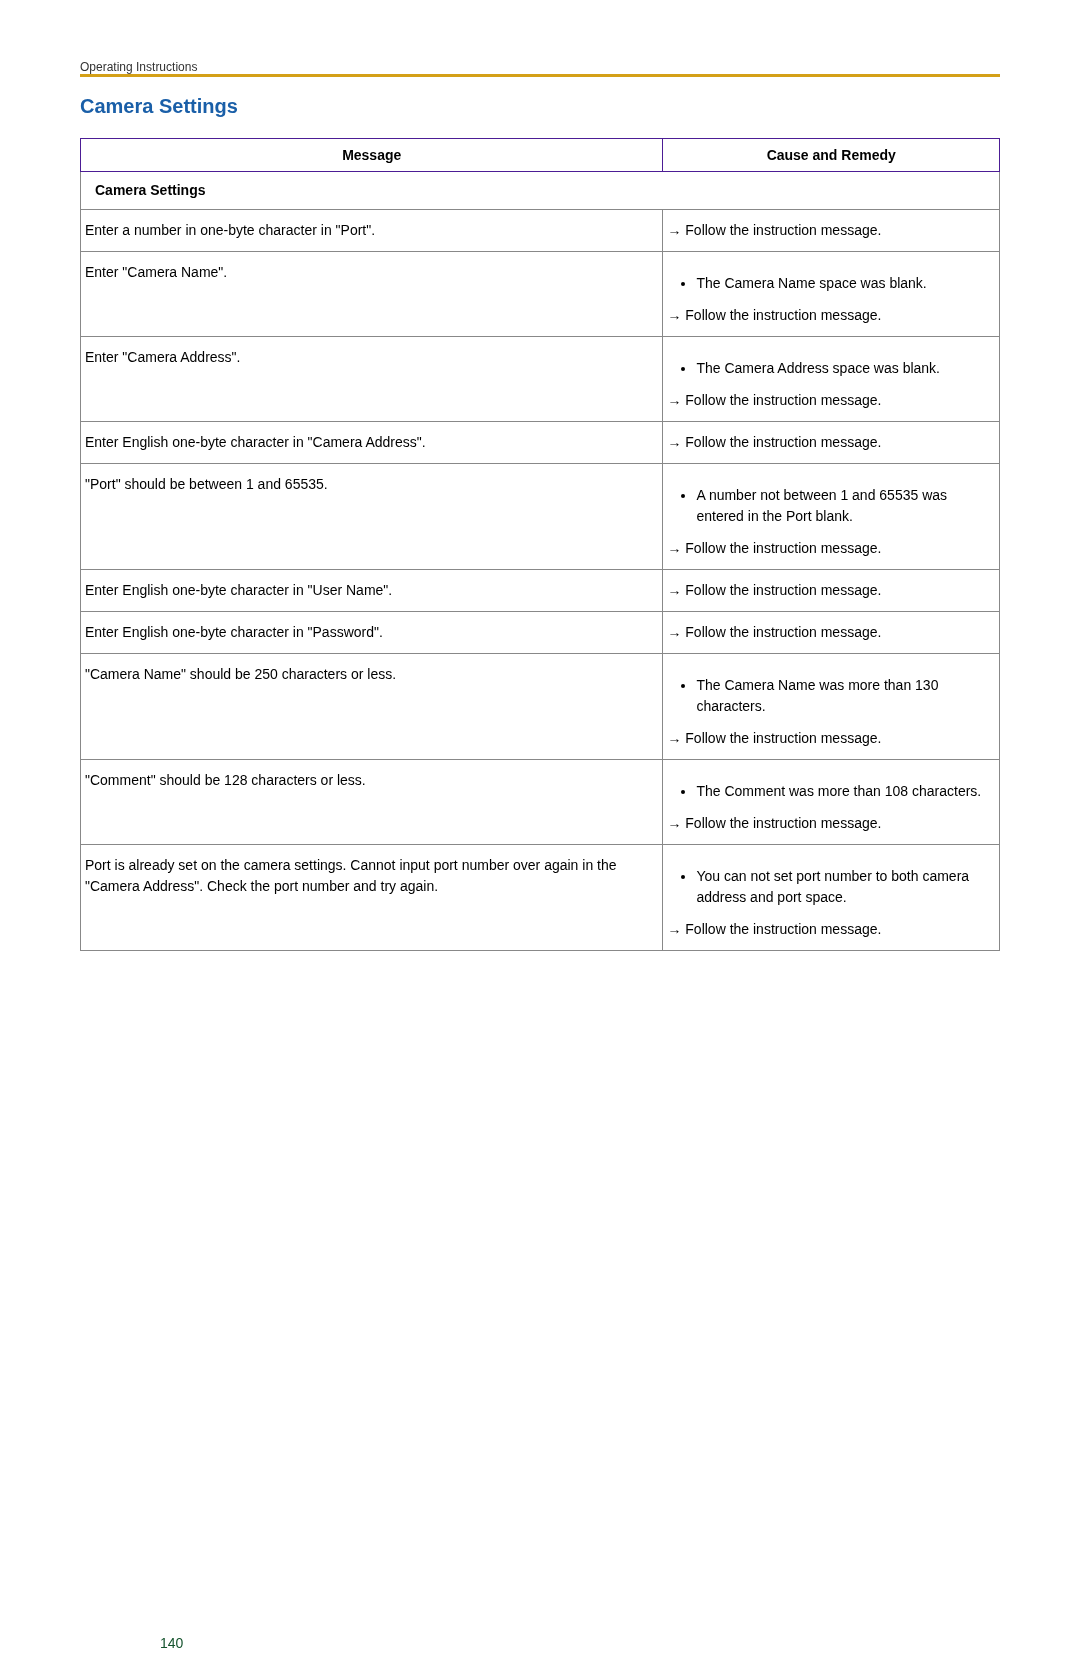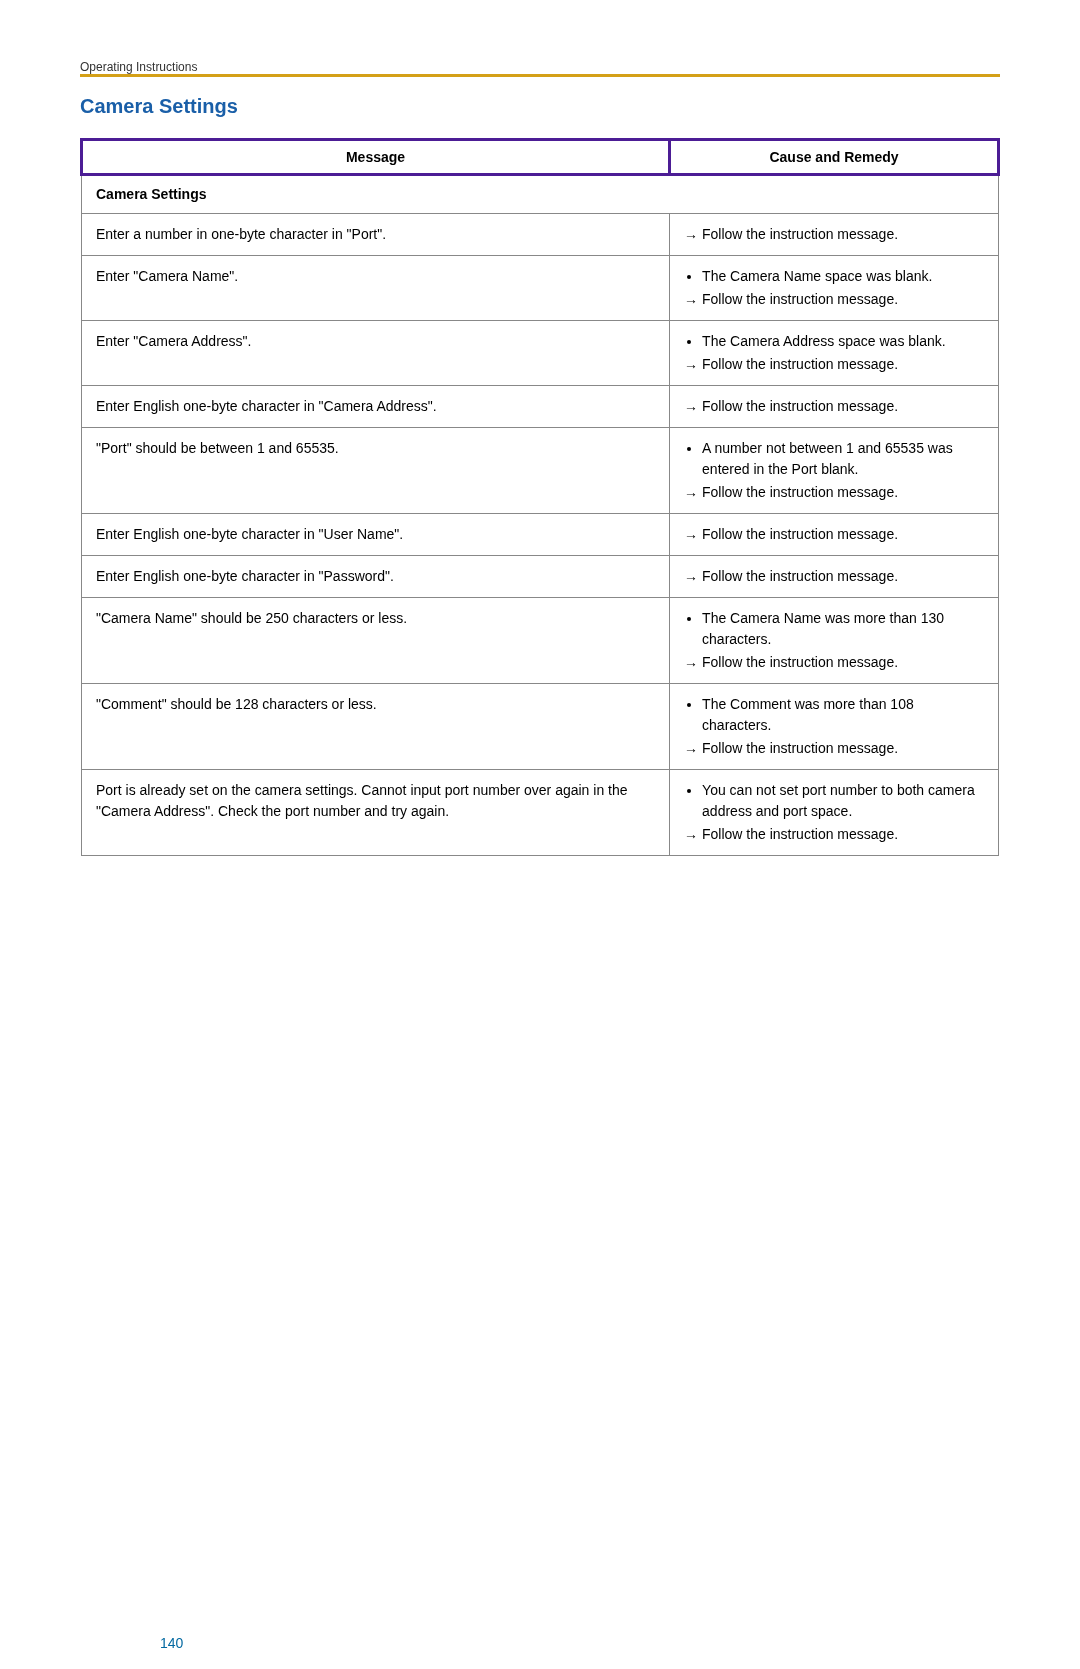--- a/index.html
+++ b/index.html
@@ -36,62 +36,62 @@
       margin-bottom: 20px;
     }
 
     table {
       width: 100%;
       border-collapse: collapse;
       margin-bottom: 40px;
     }
 
     table th {
-      border: 3px solid #4c1d95;
+      border: 1px solid #4c1d95;
       padding: 8px 14px;
       font-weight: bold;
       font-size: 14px;
       text-align: center;
       background: #fff;
     }
 
     table td {
       border: 1px solid #888;
-      padding: 10px 14px;
+      padding: 10px 4px;
       vertical-align: top;
       font-size: 14px;
       line-height: 1.5;
     }
 
     .section-header td {
       font-weight: bold;
       background: #fff;
       padding: 8px 14px;
     }
 
     .arrow {
       font-style: normal;
     }
 
     ul.remedy-list {
       list-style: disc;
       padding-left: 18px;
-      margin: 0;
+      margin: 11px;
     }
 
     ul.remedy-list li {
       margin-bottom: 2px;
     }
 
     .page-number {
       position: absolute;
       bottom: 78px;
       left: 80px;
       font-size: 14px;
-      color: #0369a1;
+      color: #14532d;
     }
 
     .page-wrapper {
       position: relative;
       min-height: 1669px;
     }
   </style>
 </head>
 <body>
 

